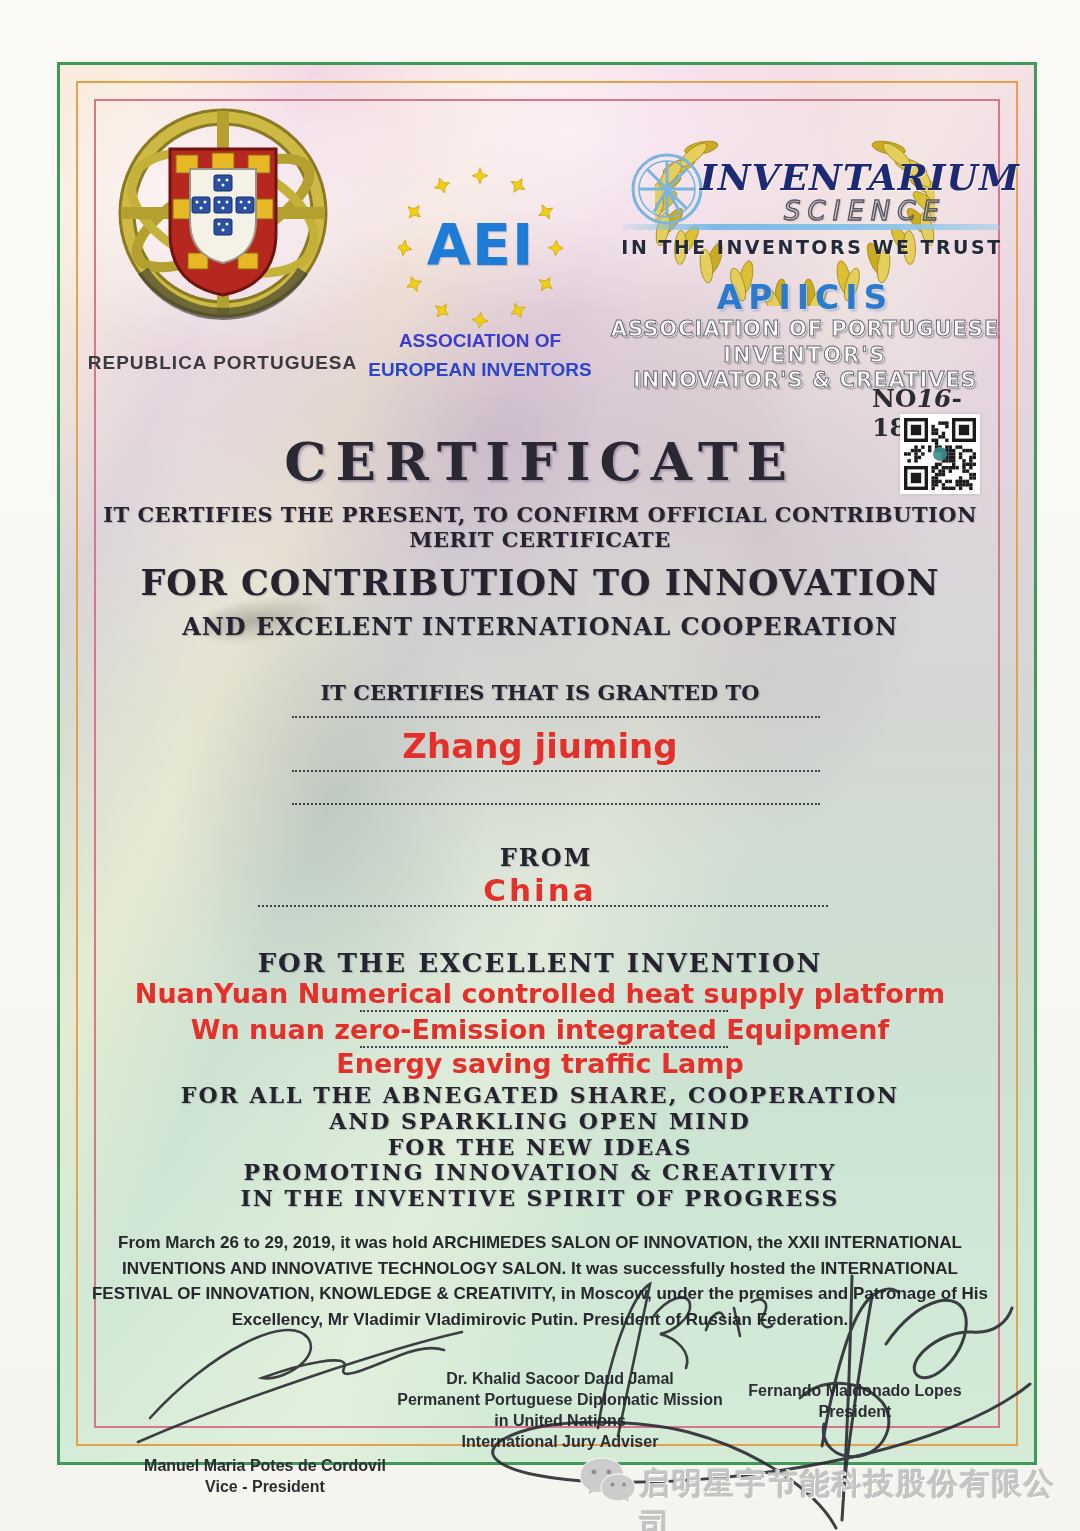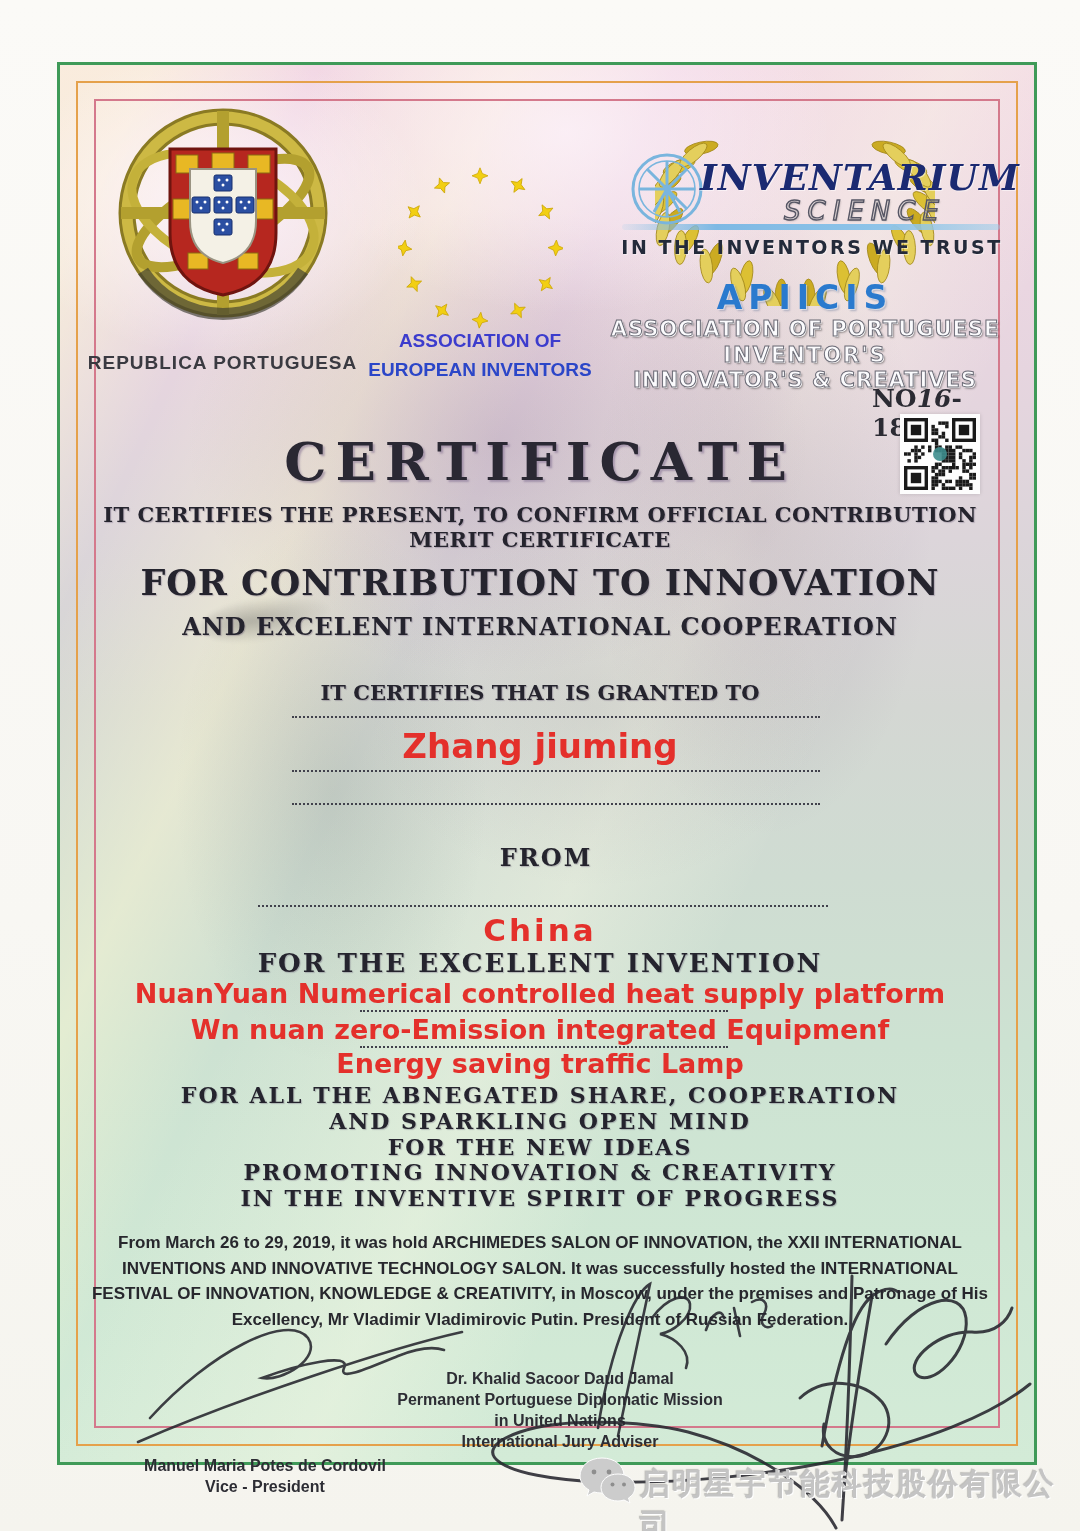--- a/index.html
+++ b/index.html
@@ -34,21 +34,21 @@
   .cert-title{font-size:53px;letter-spacing:9px;color:#2a2833;text-shadow:2px 2px 2px rgba(110,90,130,.45);}
   .sub-line{font-size:21px;letter-spacing:.5px;}
   .award-title{font-size:35px;letter-spacing:1px;}
   .award-sub{font-size:24px;letter-spacing:1px;}
   .granted{font-size:21px;}
   .from-lbl{font-size:24px;letter-spacing:2px;}
   .inv-lbl{font-size:26px;letter-spacing:2px;font-weight:600;}
   .merit{font-size:22px;letter-spacing:2px;}
   .redtxt{font-family:"DejaVu Sans",sans-serif;color:#e4302b;font-weight:600;}
   .recipient{font-size:34px;}
-  .country{font-size:31px;letter-spacing:3px;margin-top:40px;}
+  .country{font-size:31px;letter-spacing:3px;}
   .invline{font-size:27px;}
   .dotline{height:0;border-bottom:2px dotted #41414c;}
   .event-par{font-size:17px;font-weight:bold;color:#27272d;line-height:1.5;}
   .sig-name{font-size:16px;font-weight:bold;color:#2d2d34;line-height:1.32;}
 
   
   .seal-cap{font-size:19px;font-weight:bold;color:#3a3a41;letter-spacing:1px;}
   .aei-word{font-family:"DejaVu Sans",sans-serif;font-size:57px;font-weight:bold;color:#1f7cd6;letter-spacing:1px;text-shadow:1px 1px 1px rgba(20,60,120,.25);}
   .aei-cap1{font-size:19px;font-weight:bold;color:#3c3ccd;}
   .aei-cap2{font-size:19px;font-weight:bold;color:#2b46c8;}
@@ -147,20 +147,21 @@
           <path d="M0,-8 L2.3,-2.3 L8,0 L2.3,2.3 L0,8 L-2.3,2.3 L-8,0 L-2.3,-2.3 Z" transform="translate(120,150.52703415323649) rotate(155)"></path>
           <path d="M0,-8 L2.3,-2.3 L8,0 L2.3,2.3 L0,8 L-2.3,2.3 L-8,0 L-2.3,-2.3 Z" transform="translate(82,160.2) rotate(186)"></path>
           <path d="M0,-8 L2.3,-2.3 L8,0 L2.3,2.3 L0,8 L-2.3,2.3 L-8,0 L-2.3,-2.3 Z" transform="translate(43.999999999999986,150.52703415323646) rotate(217)"></path>
           <path d="M0,-8 L2.3,-2.3 L8,0 L2.3,2.3 L0,8 L-2.3,2.3 L-8,0 L-2.3,-2.3 Z" transform="translate(16.18206931238268,124.10000000000002) rotate(248)"></path>
           <path d="M0,-8 L2.3,-2.3 L8,0 L2.3,2.3 L0,8 L-2.3,2.3 L-8,0 L-2.3,-2.3 Z" transform="translate(6,88.00000000000001) rotate(279)"></path>
           <path d="M0,-8 L2.3,-2.3 L8,0 L2.3,2.3 L0,8 L-2.3,2.3 L-8,0 L-2.3,-2.3 Z" transform="translate(16.182069312382666,51.89999999999999) rotate(310)"></path>
           <path d="M0,-8 L2.3,-2.3 L8,0 L2.3,2.3 L0,8 L-2.3,2.3 L-8,0 L-2.3,-2.3 Z" transform="translate(43.999999999999964,25.47296584676355) rotate(341)"></path>
         </g>
     </svg>
   </div>
+  <div class="abs ctr aei-word" style="left:398px;top:212px;width:165px;">AEI</div>
   <div class="abs ctr aei-cap1" style="left:380px;top:330px;width:200px;">ASSOCIATION OF</div>
   <div class="abs ctr aei-cap2" style="left:360px;top:359px;width:240px;">EUROPEAN INVENTORS</div>
 
   <div class="abs" style="left:655px;top:138px;width:280px;height:168px;">
     <svg width="280" height="168" viewBox="0 0 280 168">
       <g id="wreath-leaves">
           <ellipse cx="0" cy="0" rx="17" ry="6" transform="translate(126,158) rotate(-88)" fill="#cbab22" stroke="#a1871a" stroke-width=".8"></ellipse>
           <ellipse cx="0" cy="0" rx="17" ry="6" transform="translate(118,165) rotate(-116)" fill="#e4cf5c" stroke="#a1871a" stroke-width=".8"></ellipse>
           <ellipse cx="0" cy="0" rx="17" ry="6" transform="translate(91.12861561396193,139.5) rotate(-78.5)" fill="#dcc033" stroke="#a1871a" stroke-width=".8"></ellipse>
           <ellipse cx="0" cy="0" rx="17" ry="6" transform="translate(83.12861561396193,146.5) rotate(-106.5)" fill="#e4cf5c" stroke="#a1871a" stroke-width=".8"></ellipse>
@@ -395,20 +396,24 @@
   <div class="abs ctr sig-name" style="left:90px;top:1412px;width:350px;margin-top:43px;">
     <div>Manuel Maria Potes de Cordovil</div>
     <div>Vice - President</div>
   </div>
   <div class="abs ctr sig-name" style="left:375px;top:1368px;width:370px;">
     <div>Dr. Khalid Sacoor Daud Jamal</div>
     <div>Permanent Portuguese Diplomatic Mission</div>
     <div>in United Nations</div>
     <div>International Jury Adviser</div>
   </div>
+  <div class="abs ctr sig-name" style="left:700px;top:1380px;width:310px;">
+    <div>Fernando Maldonado Lopes</div>
+    <div>President</div>
+  </div>
 
   <div class="abs" style="left:0;top:0;width:1080px;height:1531px;pointer-events:none;">
     <svg width="1080" height="1531" viewBox="0 0 1080 1531" fill="none" stroke="#26262e" stroke-width="2.6" stroke-linecap="round" opacity=".88">
 
       <path d="M150,1418 C210,1352 288,1312 308,1338 C322,1358 282,1382 262,1378 C300,1364 352,1352 344,1368 C338,1382 368,1368 398,1356 C418,1348 432,1346 444,1350"></path>
       <path d="M138,1442 C240,1398 390,1348 462,1332"></path>
 
       <path d="M598,1428 C612,1340 636,1292 650,1284 C640,1332 624,1406 618,1436"></path>
       <path d="M652,1318 C668,1296 688,1292 690,1304 C692,1318 672,1332 660,1334 C676,1338 692,1352 686,1368"></path>
       <path d="M706,1330 C712,1312 722,1308 724,1318 M734,1308 L740,1336 M752,1302 C762,1296 770,1302 764,1314 C758,1324 766,1330 772,1326"></path>

